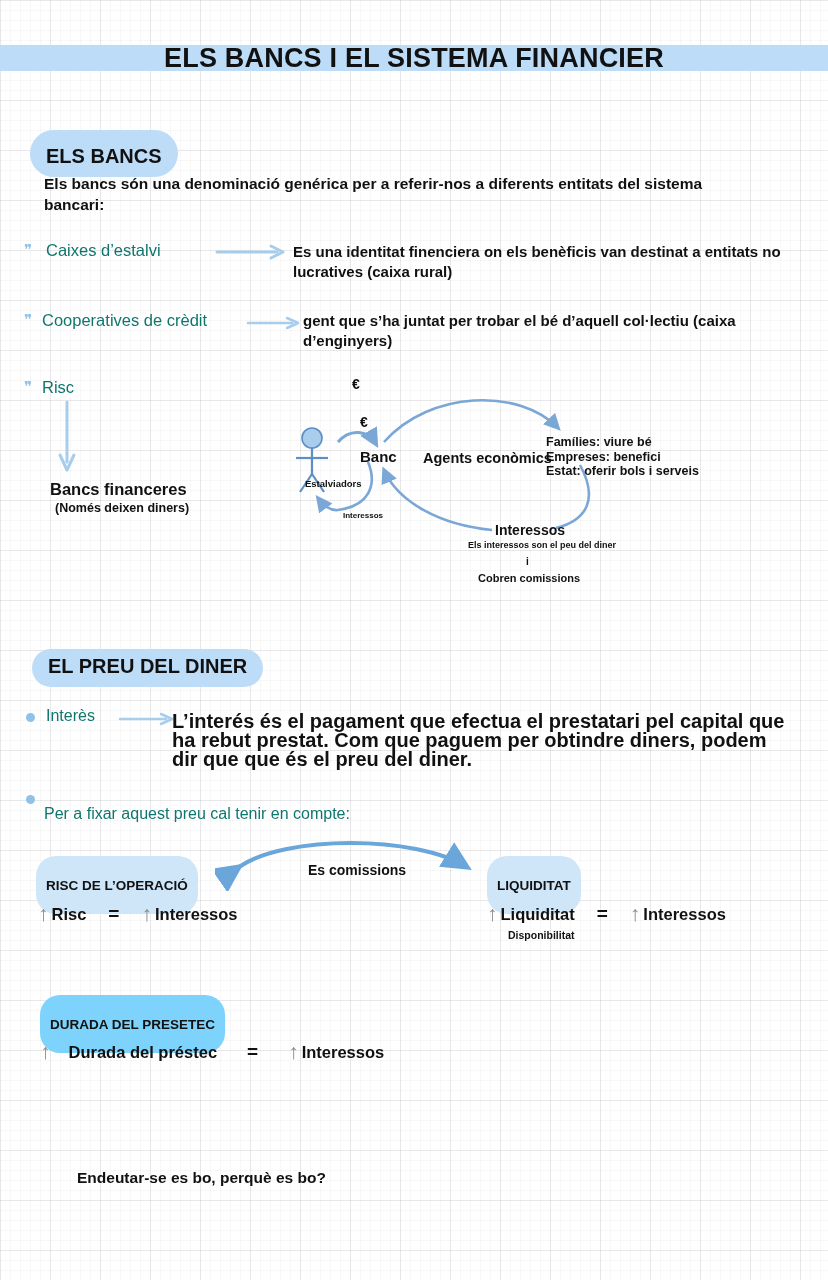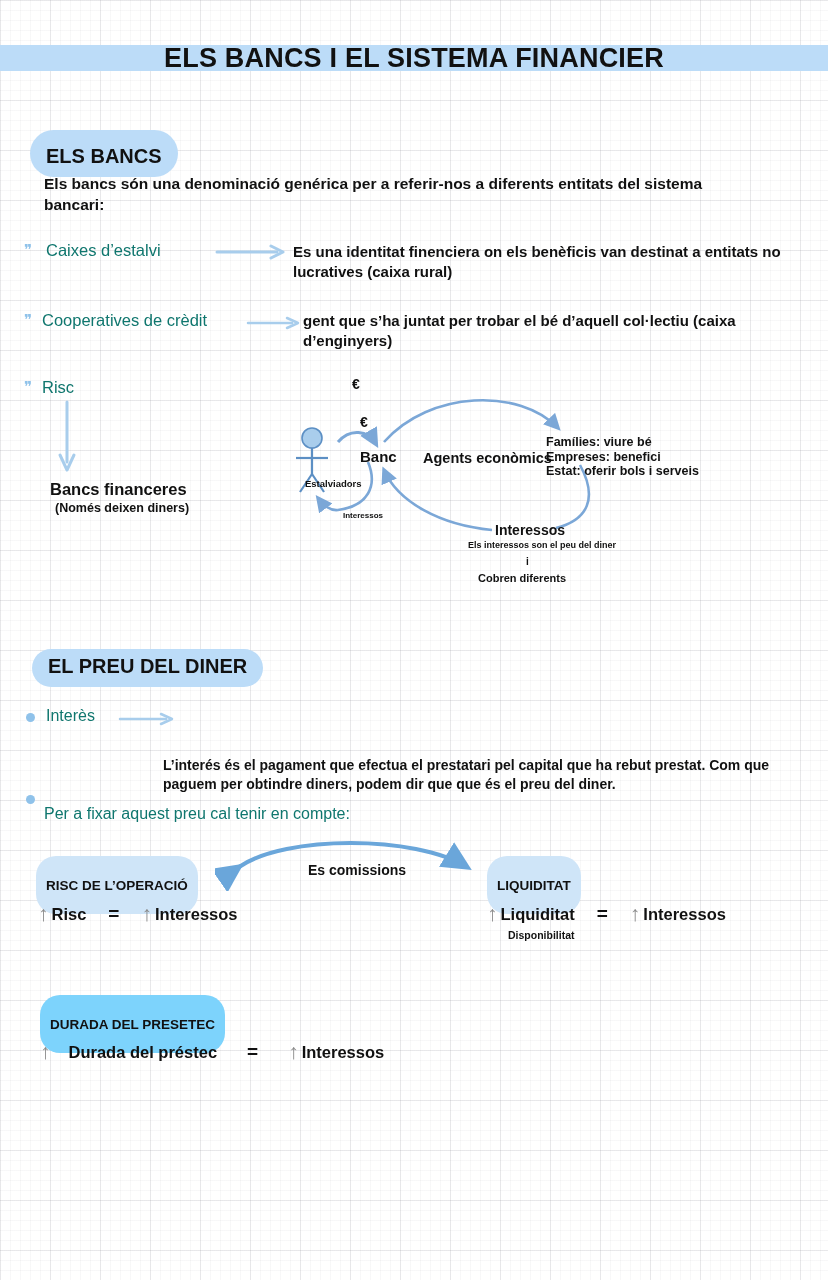--- a/index.html
+++ b/index.html
@@ -266,34 +266,34 @@
 
     <div class="diag-label" style="left:266px; top:65px; font-size:12.5px; line-height:14.5px;">
       <div>Famílies: viure bé</div>
       <div>Empreses: benefici</div>
       <div>Estat: oferir bols i serveis</div>
     </div>
 
     <div class="diag-label" style="left:215px; top:152px; font-size:14px;">Interessos</div>
     <div class="diag-label" style="left:188px; top:170px; font-size:9px;">Els interessos son el peu del diner</div>
     <div class="diag-label" style="left:246px; top:186px; font-size:10px;">i</div>
-    <div class="diag-label" style="left:198px; top:202px; font-size:11px;">Cobren diferents</div>
+    <div class="diag-label" style="left:198px; top:202px; font-size:11px;">Cobren comissions</div>
   </div>
 
   <div class="section-pill" id="pill-preu-diner">
     <span>EL PREU DEL DINER</span>
   </div>
 
   <div class="bullet-dot" style="left:26px; top:713px;"></div>
   <div class="term" style="left:46px; top:707px; font-size:16px;">Interès</div>
   <svg class="arrow-h" style="left:118px; top:710px;" width="62" height="18" viewBox="0 0 62 18">
     <path d="M2 9 L48 9" stroke="#a8cdec" stroke-width="2.5" fill="none" stroke-linecap="round"></path>
     <path d="M43 4 L54 9 L43 14" stroke="#a8cdec" stroke-width="2.5" fill="none" stroke-linecap="round" stroke-linejoin="round"></path>
   </svg>
-  <div class="definition" style="left:163px; top:712px; width:615px; font-size:14px; line-height:19px;margin-top:44px;">L’interés és el pagament que efectua el prestatari pel capital que ha rebut prestat. Com que paguem per obtindre diners, podem dir que que és el preu del diner.</div>
+  <div class="definition" style="left:172px; top:712px; width:615px; font-size:20px; line-height:19px;">L’interés és el pagament que efectua el prestatari pel capital que ha rebut prestat. Com que paguem per obtindre diners, podem dir que que és el preu del diner.</div>
 
   <div class="bullet-dot" style="left:26px; top:795px;"></div>
   <div class="term" style="left:44px; top:790px; font-size:16px;margin-top:15px;">Per a fixar aquest preu cal tenir en compte:</div>
 
   <div class="mini-pill" id="pill-risc">
     <span>RISC DE L’OPERACIÓ</span>
   </div>
   <div class="mini-pill" id="pill-liquiditat">
     <span>LIQUIDITAT</span>
   </div>
@@ -332,14 +332,15 @@
     <span>DURADA DEL PRESETEC</span>
   </div>
   <div class="eq-row" style="left:40px; top:1041px;">
     <span class="up-arrow" style="margin-right:18px;">↑</span>
     <span class="eq-term">Durada del préstec</span>
     <span class="eq-equals" style="margin:0 30px;">=</span>
     <span class="up-arrow">↑</span>
     <span class="eq-term">Interessos</span>
   </div>
 
+  <div id="closing-question">Endeutar-se es bo, perquè es bo?</div>
 
 </div>
 
 </body></html>

